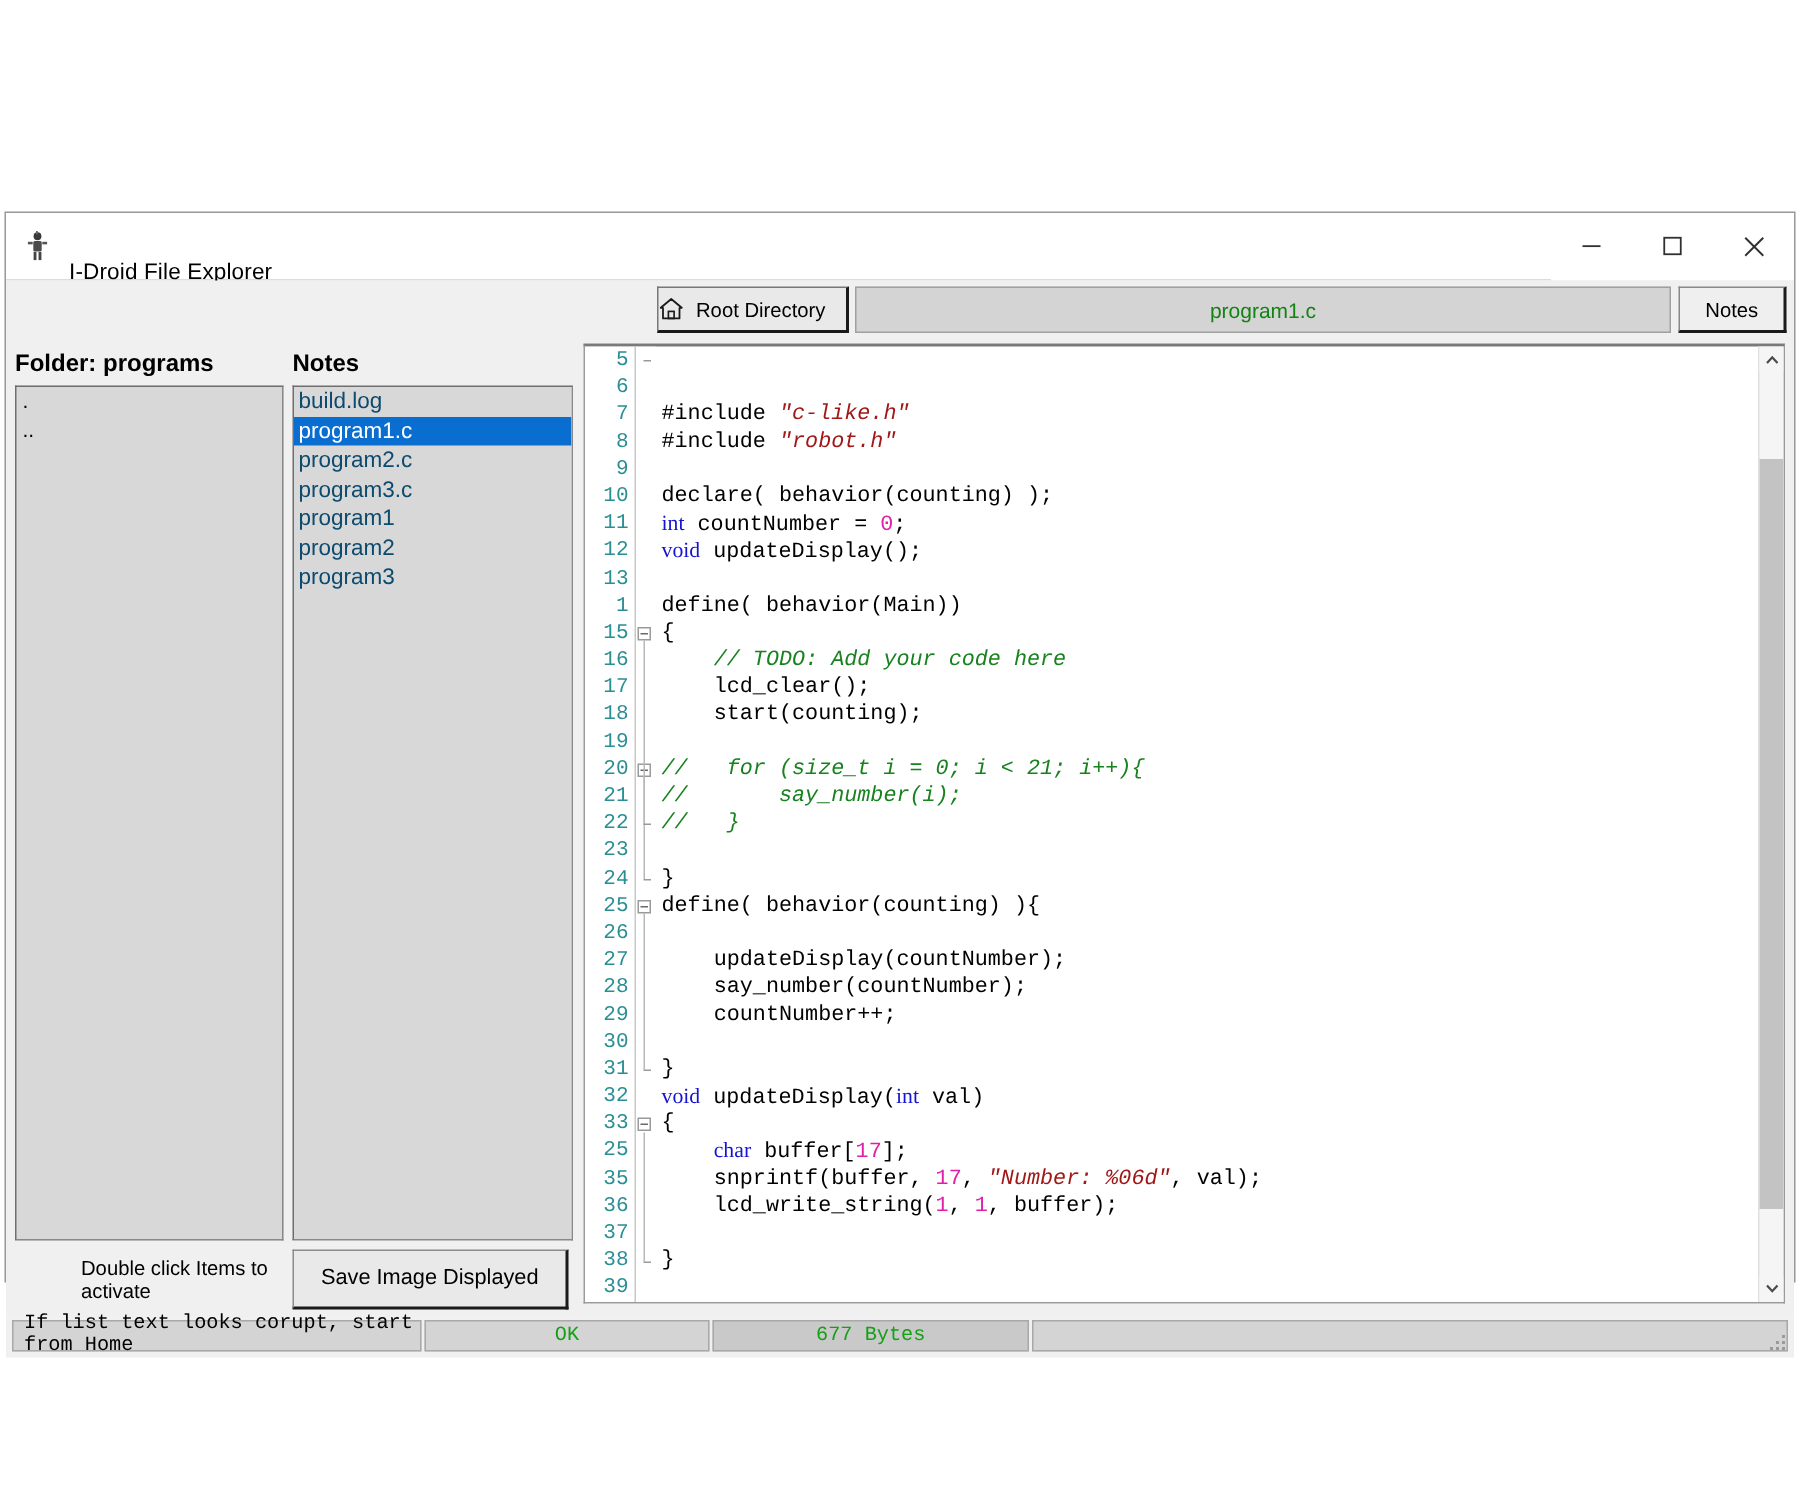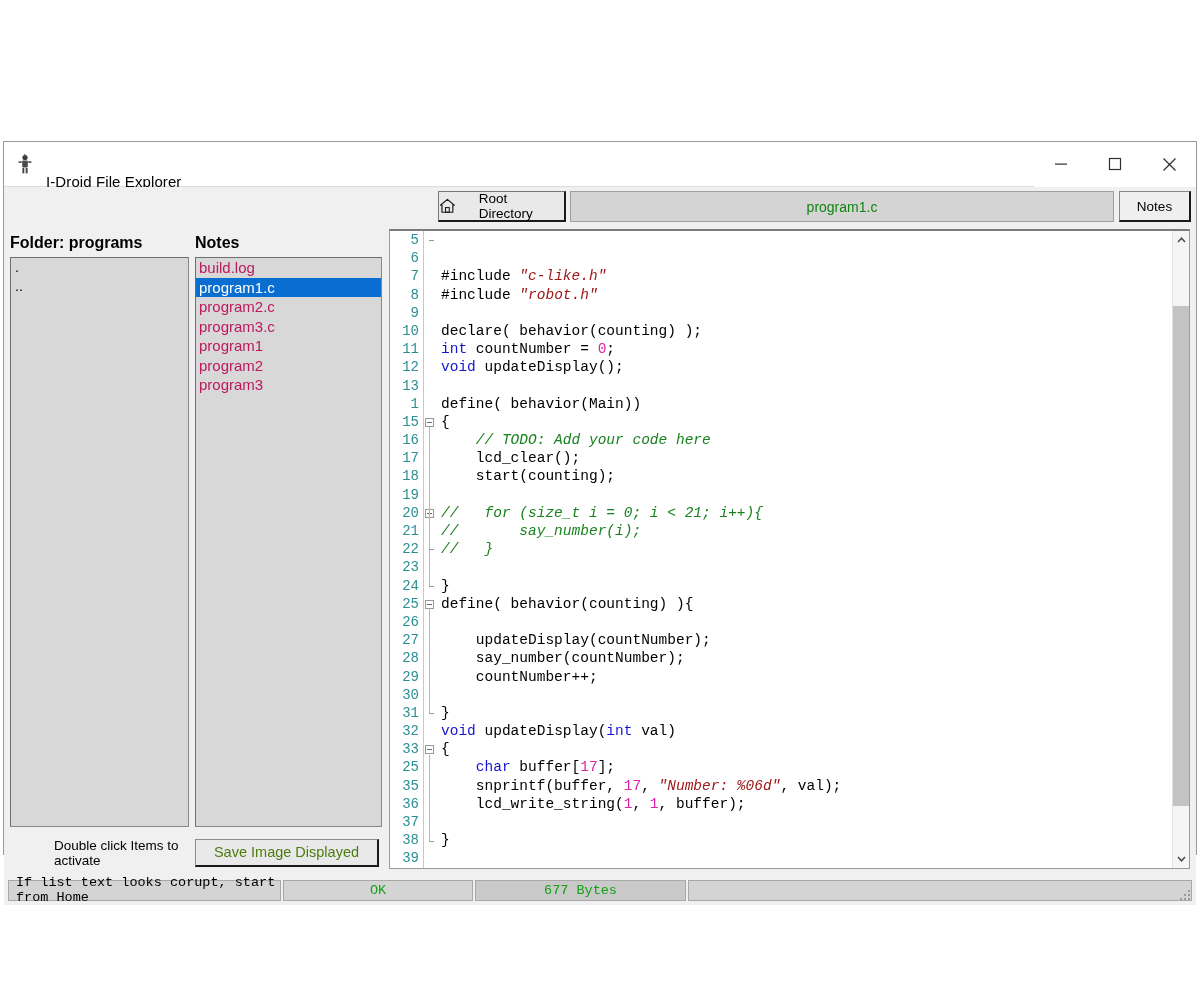--- a/index.html
+++ b/index.html
@@ -64,21 +64,21 @@
   .root-btn {
     position: absolute;
     left: 434px; top: 4px;
     width: 128px; height: 31px;
     background: #e9e9e9;
     border: 1px solid #787878;
     border-right: 2px solid #1a1a1a;
     border-bottom: 2px solid #1a1a1a;
     box-sizing: border-box;
     display: flex; align-items: center; justify-content: flex-start;
-    gap: 23px;
+    gap: 8px;
     font-size: 13.5px;
     color: #000;
   }
   .home-icon { width: 17px; height: 16px; display: block; }
   .filename-tab {
     position: absolute;
     left: 566px; top: 4px;
     width: 544px; height: 31px;
     background: #d4d4d4;
     border: 1px solid #a0a0a0;
@@ -149,44 +149,44 @@
   .file-pane {
     width: 193px;
     display: flex; flex-direction: column;
     flex: 0 0 auto;
     padding-left: 6px;
     box-sizing: border-box;
   }
   .file-list { height: 100%; background: #d8d8d8; }
   .file-item {
     font-size: 15px;
-    color: #be185d;
+    color: #0c4a6e;
     height: 19.5px;
     line-height: 19.5px;
     padding-left: 3px;
     white-space: nowrap;
   }
   .file-item.selected {
     background: #0a6ed1;
     color: #ffffff;
   }
   .save-btn-wrap {
     height: 52px;
     flex: 0 0 auto;
     display: flex; align-items: center;
   }
   .save-btn {
-    width: 184px; height: 28px;
+    width: 184px; height: 40px;
     background: #e9e9e9;
     border: 1px solid #8c8c8c;
     border-right: 2px solid #1a1a1a;
     border-bottom: 2px solid #1a1a1a;
     box-sizing: border-box;
     display: flex; align-items: center; justify-content: center;
-    font-size: 14.5px; color: #4d7c0f; text-align: center;
+    font-size: 14.5px; color: #000000; text-align: center;
   }
 
   
   .editor-wrap {
     flex: 1 1 auto;
     margin: 0 6px 0 7px;
     margin-bottom: 10px;
     background: #ffffff;
     border: 1px solid #9a9a9a;
     border-top: 2px solid #7a7a7a;
@@ -256,21 +256,21 @@
     background: #9a9a9a;
   }
   .fold-vline {
     position: absolute;
     left: 5px;
     width: 1px;
     background: #b8b8b8;
   }
 
   
-  .k   { color: #1414d2; }
+  .k   { color: #1414d2; font-family: Liberation Serif, serif; }
   .str { color: #a01818; font-style: italic; }
   .cmt { color: #18821f; font-style: italic; }
   .num { color: #e020a8; }
 
   
   .vscroll {
     width: 16px;
     flex: 0 0 auto;
     background: #f5f5f5;
     border-left: 1px solid #e0e0e0;

